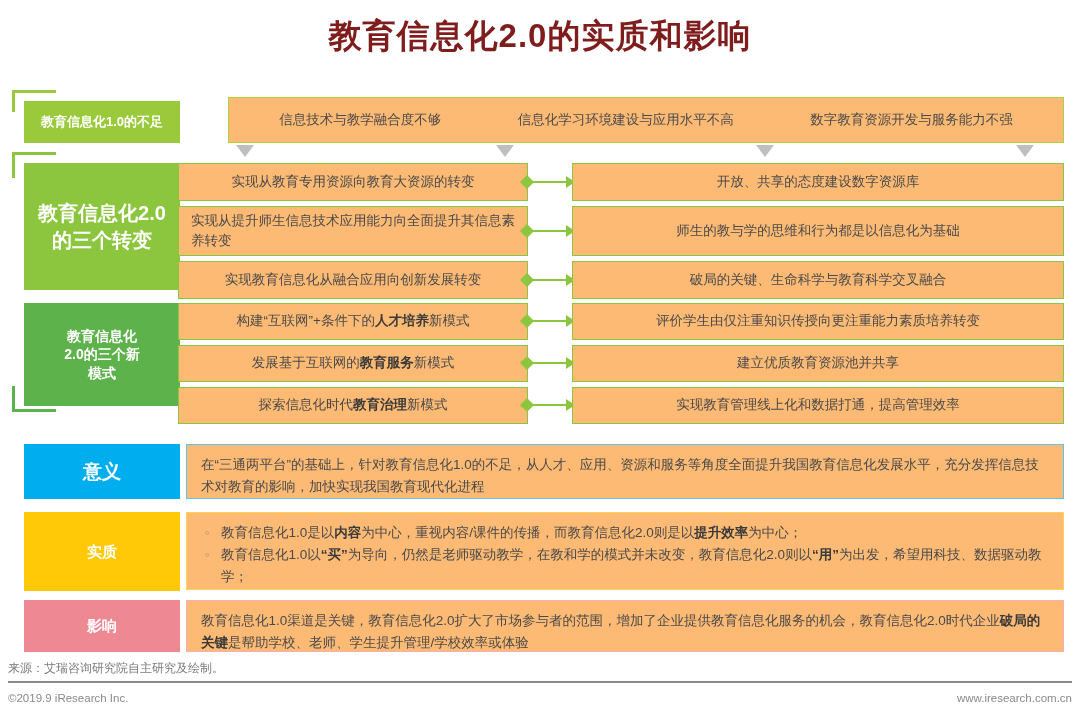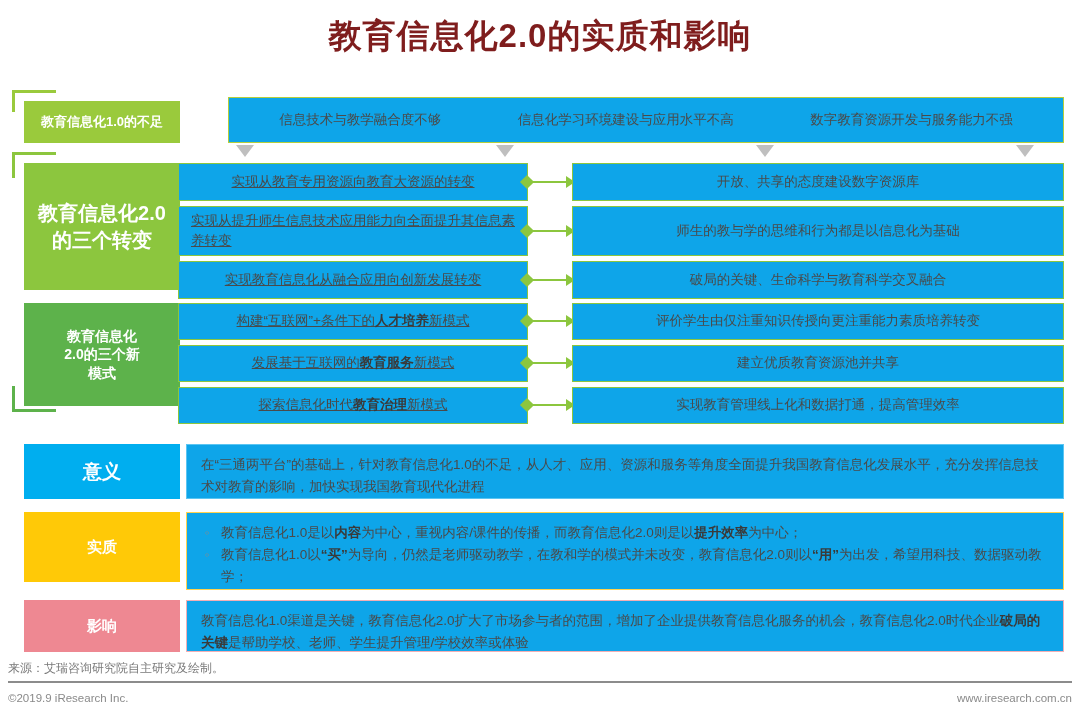--- a/index.html
+++ b/index.html
@@ -26,42 +26,42 @@
     display:flex; align-items:center; justify-content:center;
     text-align:center;
     color:#ffffff; font-weight:bold;
     line-height:1.32;
     padding:2px 6px;
   }
   .chip-1 { left:24px;  top:101px; width:156px; height:42px;  background:#9ACA3C; font-size:13px; }
   .chip-2 { left:24px;  top:163px; width:156px; height:127px; background:#8CC63E; font-size:20px; }
   .chip-3 { left:24px;  top:303px; width:156px; height:103px; background:#5DB24B; font-size:14px; }
   .chip-4 { left:24px;  top:444px; width:156px; height:55px;  background:#00AEEF; font-size:19px; }
-  .chip-5 { left:24px;  top:512px; width:156px; height:70px;  background:#FFC907; font-size:15px; }
+  .chip-5 { left:24px;  top:512px; width:156px; height:79px;  background:#FFC907; font-size:15px; }
   .chip-6 { left:24px;  top:600px; width:156px; height:52px;  background:#EE8892; font-size:15px; }
 
   
   .bracket { position:absolute; }
   .bracket-tl {
     border-left:3px solid #9ACA3C;
     border-top:3px solid #9ACA3C;
   }
   .bracket-bl {
     border-left:3px solid #5DB24B;
     border-bottom:3px solid #5DB24B;
   }
   .br-1 { left:12px; top:90px;  width:44px; height:22px; }
   .br-2 { left:12px; top:152px; width:44px; height:26px; border-left-color:#8CC63E; border-top-color:#8CC63E; }
   .br-3 { left:12px; top:386px; width:44px; height:26px; }
 
   
   .box {
     position:absolute;
     display:flex; align-items:center;
-    background:#0ea5e9;
+    background:#fdba74;
     font-size:13.5px; color:#4a4a4a; line-height:1.5;
   }
   .box.center { justify-content:center; text-align:center; }
   .box-green  { border:1.5px solid #8CC63E; }
   .box-olive  { border:1.5px solid #B5CE3B; }
   .box-blue   { border:1.5px solid #5BC5F2; }
   .box-yellow { border:1.5px solid #FFD34F; }
   .box-pink   { border:1.5px solid #F3AFB5; }
 
   
@@ -85,21 +85,21 @@
   .b-right { left:572px; width:492px; }
 
   .r1 { top:163px;  height:38px; }
   .r2 { top:206px;  height:50px; }
   .r3 { top:261px;  height:38px; }
   .r4 { top:303px;  height:37px; }
   .r5 { top:345px;  height:37px; }
   .r6 { top:387px;  height:37px; }
 
   .b-left.r2 { align-items:center; }
-  .b-left  { padding:8px 10px; justify-content:center; text-align:center;text-decoration:underline; }
+  .b-left  { padding:8px 10px; justify-content:center; text-align:center; }
   .b-right { padding:12px 10px; justify-content:center; text-align:right; }
   .b-left.r2 { text-align:left; justify-content:flex-start; padding-left:12px; }
 
   
   .conn { position:absolute; left:522px; width:56px; height:14px; }
   .conn .line {
     position:absolute; left:6px; top:6px; width:38px; height:2px; background:#8CC63E;
   }
   .conn .dot {
     position:absolute; left:0px; top:2px; width:10px; height:10px;

